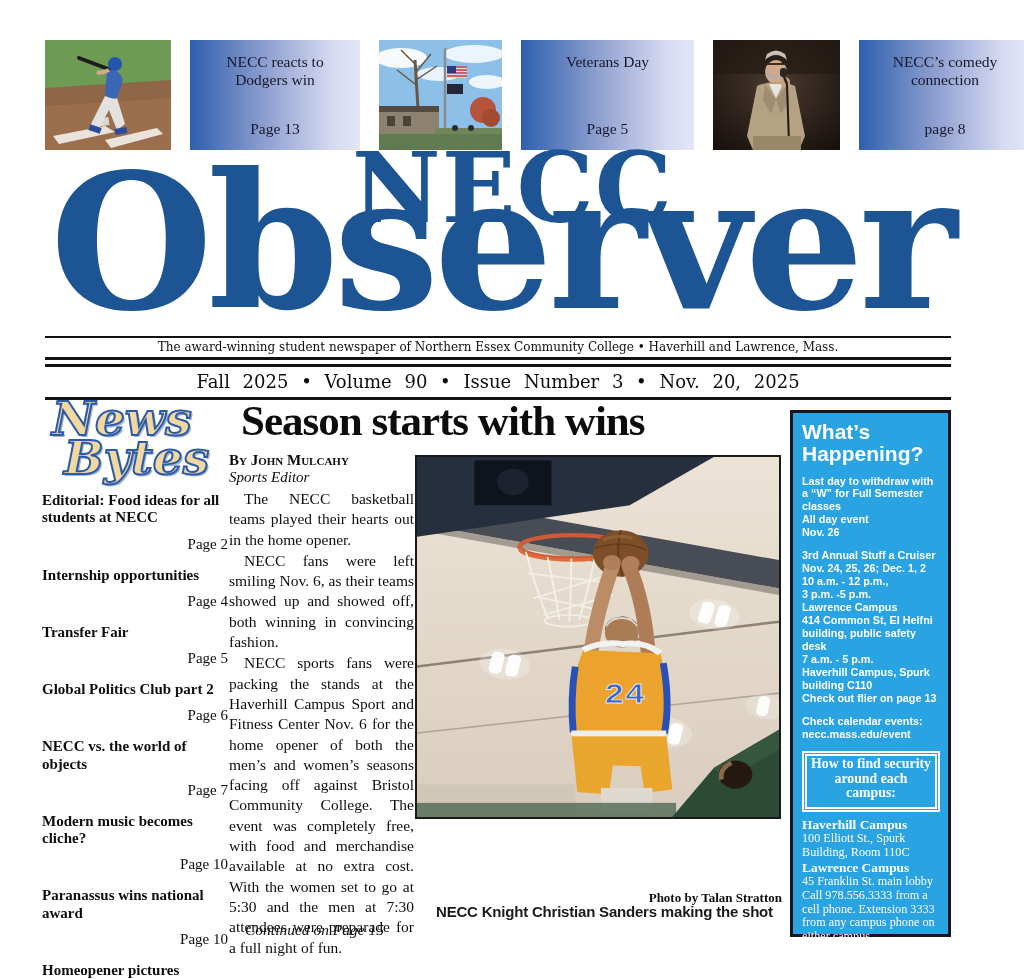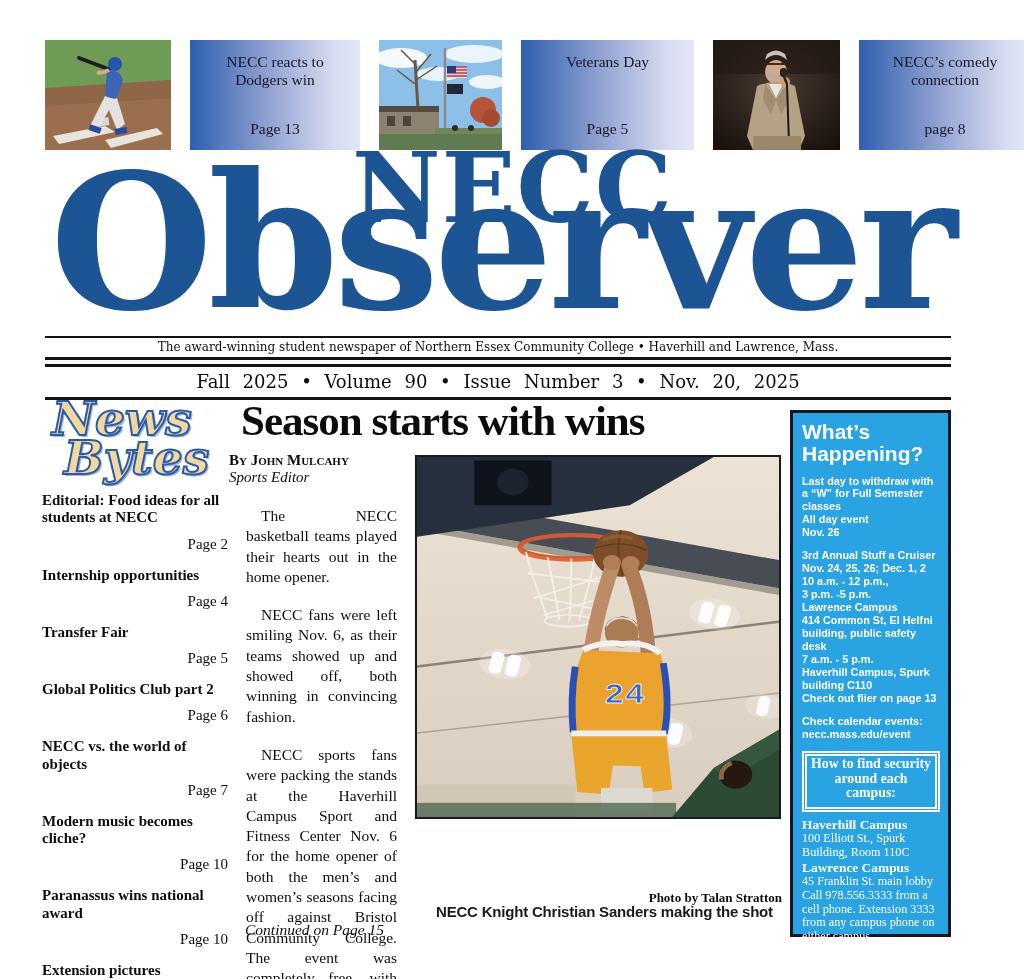--- a/index.html
+++ b/index.html
@@ -38,21 +38,21 @@
   .nb-list{position:absolute;left:42px;top:492px;width:188px;}
   .nb-title{font-weight:700;font-size:15px;line-height:1.15;color:#0d0d0d;}
   .nb-page{text-align:right;font-size:15px;margin-top:9px;margin-bottom:14px;padding-right:2px;color:#0d0d0d;}
 
   
   .headline{position:absolute;left:241px;top:399px;width:545px;font-size:43px;font-weight:700;
             letter-spacing:-1px;line-height:1;white-space:nowrap;color:#0c0c0c;}
   .byline{position:absolute;left:229px;top:452px;font-size:15px;font-weight:700;font-variant:small-caps;color:#0d0d0d;}
   .byrole{position:absolute;left:229px;top:469px;font-size:15px;font-style:italic;color:#0d0d0d;}
   .body-col{position:absolute;left:228px;top:488px;width:187px;font-size:15.5px;line-height:1.31;text-align:justify;color:#0d0d0d;}
-  .body-col p{margin:18px;text-indent:15px;}
+  .body-col p{margin:1px;text-indent:15px;}
   .continued{position:absolute;left:245px;top:921px;width:190px;text-align:left;font-style:italic;font-size:15.5px;color:#0d0d0d;}
 
   
   .photo{position:absolute;left:415px;top:455px;width:366px;height:364px;border:2.5px solid #1a1a1a;box-sizing:border-box;overflow:hidden;}
   .photo svg{display:block;width:100%;height:100%;}
   .credit{position:absolute;left:500px;top:890px;width:282px;text-align:right;font-weight:700;font-size:13px;color:#0d0d0d;}
   .caption{position:absolute;left:436px;top:903px;width:380px;font-family:"Liberation Sans","DejaVu Sans",sans-serif;
            font-weight:700;font-size:15px;letter-spacing:-.2px;color:#1a1a1a;}
 
   
@@ -207,21 +207,21 @@
     </div>
     <div>
       <div class="nb-title">Modern music becomes cliche?</div>
       <div class="nb-page">Page 10</div>
     </div>
     <div>
       <div class="nb-title">Paranassus wins national award</div>
       <div class="nb-page">Page 10</div>
     </div>
     <div>
-      <div class="nb-title">Extension pictures</div>
+      <div class="nb-title">Homeopener pictures</div>
 
     </div>
   </div>
 
   <div class="headline">Season starts with wins</div>
   <div class="byline">By John Mulcahy</div>
   <div class="byrole">Sports Editor</div>
 
   <div class="body-col">
     <p>The NECC basketball teams played their hearts out in the home opener.</p>

